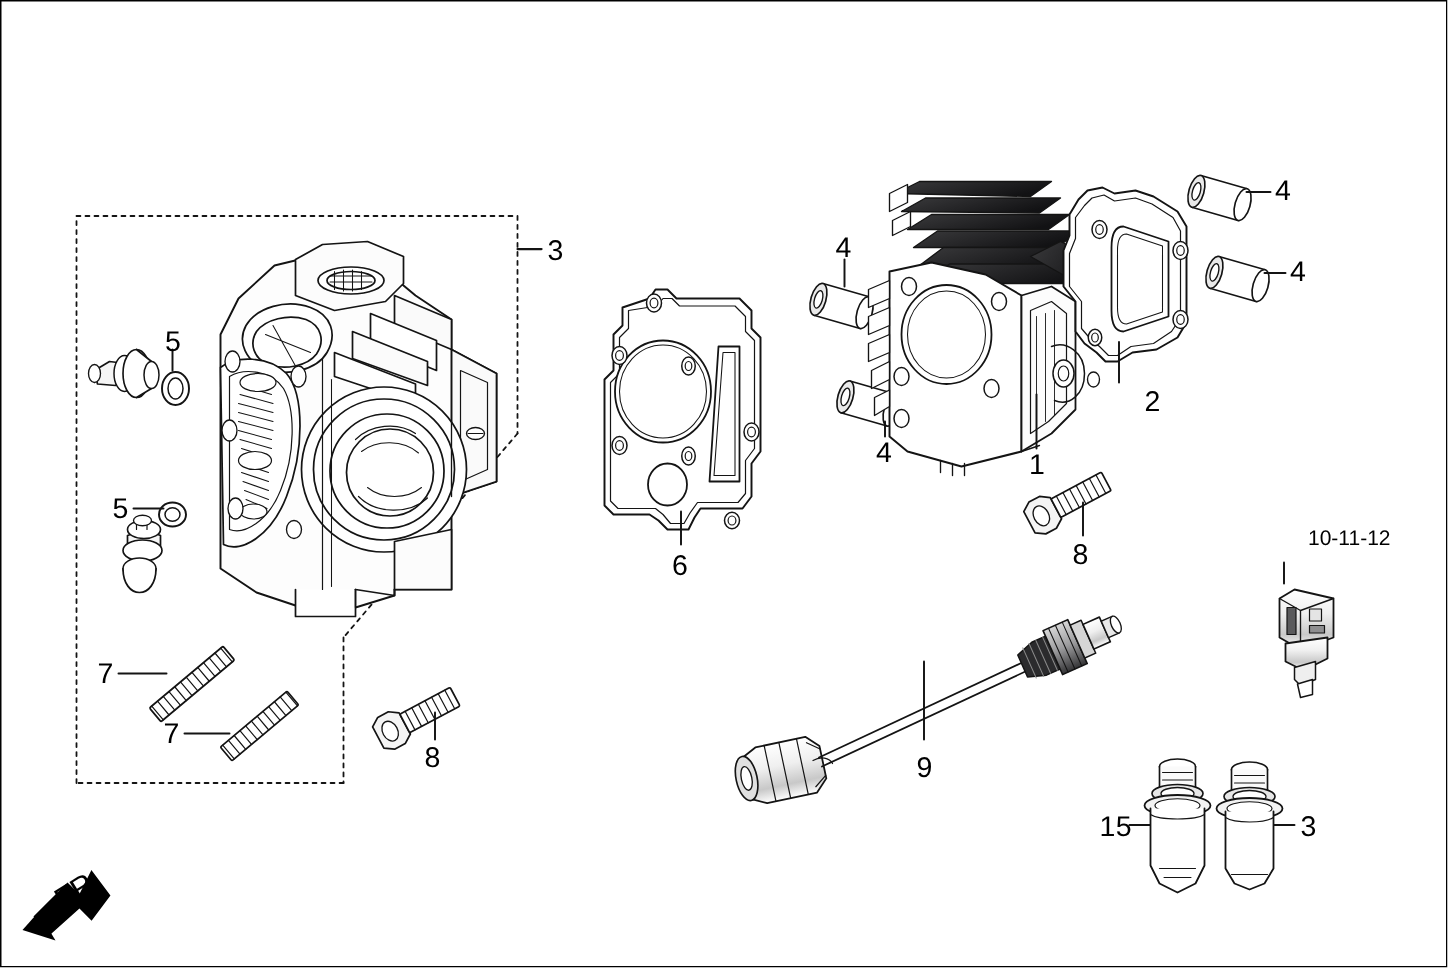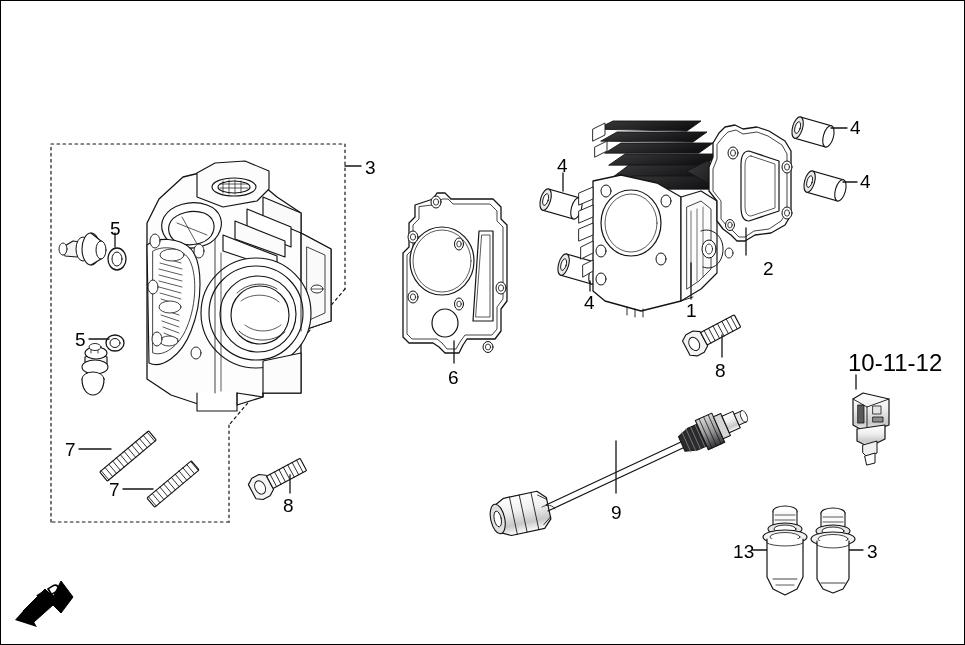--- a/index.html
+++ b/index.html
@@ -30,22 +30,23 @@
   .part-label {
     position: absolute;
     font-family: "Liberation Sans", sans-serif;
     font-size: 19px;
     color: #000000;
     white-space: nowrap;
     line-height: 1;
     letter-spacing: 0.2px;
   }
   .part-label.big {
-    font-size: 24px;
+    font-size: 14px;
     letter-spacing: 0px;
+    margin-left: 24px;
   }
   #fr-text {
     position: absolute;
     left: 44px;
     top: 588px;
     font-family: "Liberation Sans", sans-serif;
     font-size: 20px;
     font-weight: normal;
     color: #000000;
     transform: rotate(-32deg);
@@ -495,18 +496,18 @@
   <div class="part-label" style="left:447px; top:367px;">6</div>
   <div class="part-label" style="left:556px; top:155px;">4</div>
   <div class="part-label" style="left:583px; top:292px;">4</div>
   <div class="part-label" style="left:685px; top:300px;">1</div>
   <div class="part-label" style="left:762px; top:258px;">2</div>
   <div class="part-label" style="left:849px; top:117px;">4</div>
   <div class="part-label" style="left:859px; top:171px;">4</div>
   <div class="part-label" style="left:714px; top:360px;">8</div>
   <div class="part-label" style="left:610px; top:502px;">9</div>
   <div class="part-label big" style="left:847px; top:350px;">10-11-12</div>
-  <div class="part-label" style="left:732px; top:541px;">13</div>
+  <div class="part-label" style="left:732px; top:541px;">15</div>
   <div class="part-label" style="left:866px; top:541px;">3</div>
 
   <div id="fr-text">FR.</div>
 
 </div>
 
 </body></html>

